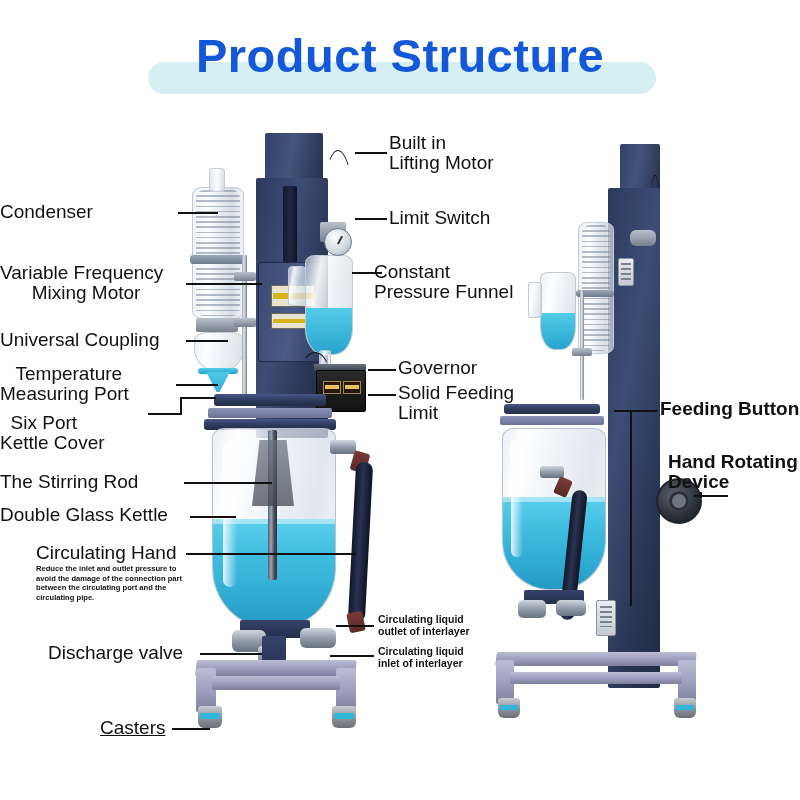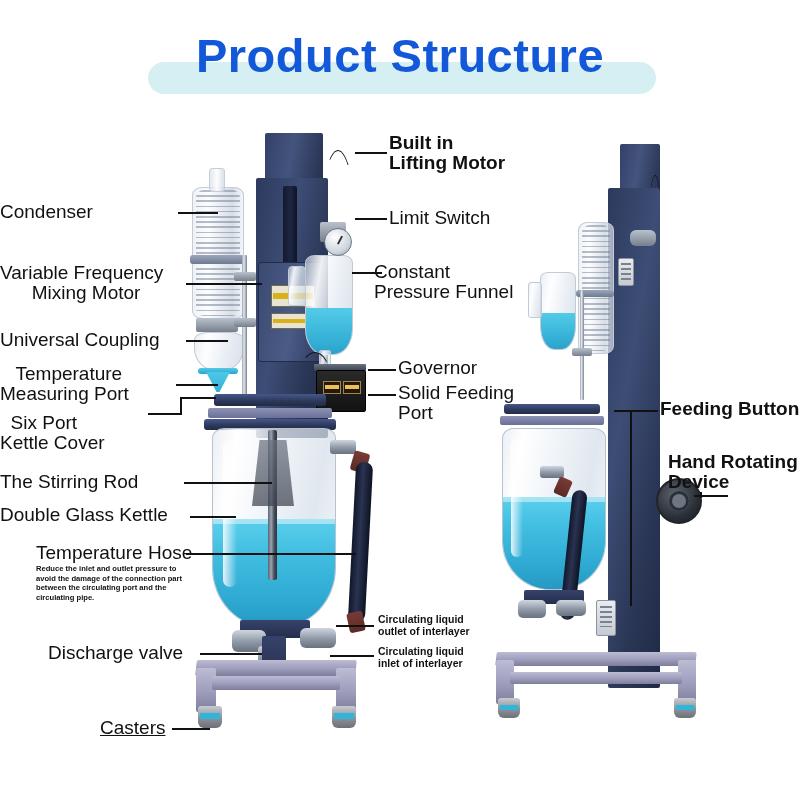--- a/index.html
+++ b/index.html
@@ -398,47 +398,47 @@
   <div class="ld h" style="left:186px;top:553px;width:170px;"></div>
   <div class="ld h" style="left:200px;top:653px;width:62px;"></div>
   <div class="ld h" style="left:172px;top:728px;width:38px;"></div>
   <div class="ld h" style="left:336px;top:625px;width:38px;"></div>
   <div class="ld h" style="left:330px;top:655px;width:44px;"></div>
   <div class="ld h" style="left:614px;top:410px;width:44px;"></div>
   <div class="ld v" style="left:630px;top:410px;height:196px;"></div>
   <div class="ld v" style="left:700px;top:492px;height:6px;"></div>
   <div class="ld h" style="left:694px;top:495px;width:34px;"></div>
 
-  <div class="lbl l" style="left:389px;top:133px;font-weight:bold;">Built in
+  <div class="lbl l" style="left:389px;top:133px;">Built in
 Lifting Motor</div>
   <div class="lbl l" style="left:389px;top:208px;">Limit Switch</div>
 
   <div class="lbl r" style="left:0;top:202px;width:172px;">Condenser</div>
   <div class="lbl r" style="left:0;top:263px;width:182px;">Variable Frequency
       Mixing Motor</div>
   <div class="lbl r" style="left:0;top:330px;width:180px;">Universal Coupling</div>
   <div class="lbl r" style="left:0;top:413px;width:142px;">  Six Port
 Kettle Cover</div>
   <div class="lbl r" style="left:0;top:364px;width:170px;">   Temperature
 Measuring Port</div>
   <div class="lbl r" style="left:0;top:472px;width:178px;">The Stirring Rod</div>
   <div class="lbl r" style="left:0;top:505px;width:184px;">Double Glass Kettle</div>
-  <div class="lbl l" style="left:36px;top:543px;">Temperature Hose</div>
+  <div class="lbl l" style="left:36px;top:543px;">Circulating Hand</div>
   <div class="note" style="left:36px;top:564px;">Reduce the inlet and outlet pressure to
 avoid the damage of the connection part
 between the circulating port and the
 circulating pipe.</div>
   <div class="lbl l" style="left:48px;top:643px;">Discharge valve</div>
   <div class="lbl l" style="left:100px;top:718px;text-decoration:underline;">Casters</div>
 
   <div class="lbl l" style="left:374px;top:262px;">Constant
 Pressure Funnel</div>
   <div class="lbl l" style="left:398px;top:358px;">Governor</div>
   <div class="lbl l" style="left:398px;top:383px;">Solid Feeding
-Port</div>
+Limit</div>
 
   <div class="lbl small" style="left:378px;top:614px;">Circulating liquid
 outlet of interlayer</div>
   <div class="lbl small" style="left:378px;top:646px;">Circulating liquid
 inlet of interlayer</div>
 
   <div class="lbl l semi" style="left:660px;top:399px;">Feeding Button</div>
   <div class="lbl l semi" style="left:668px;top:452px;">Hand Rotating
 Device</div>
 

